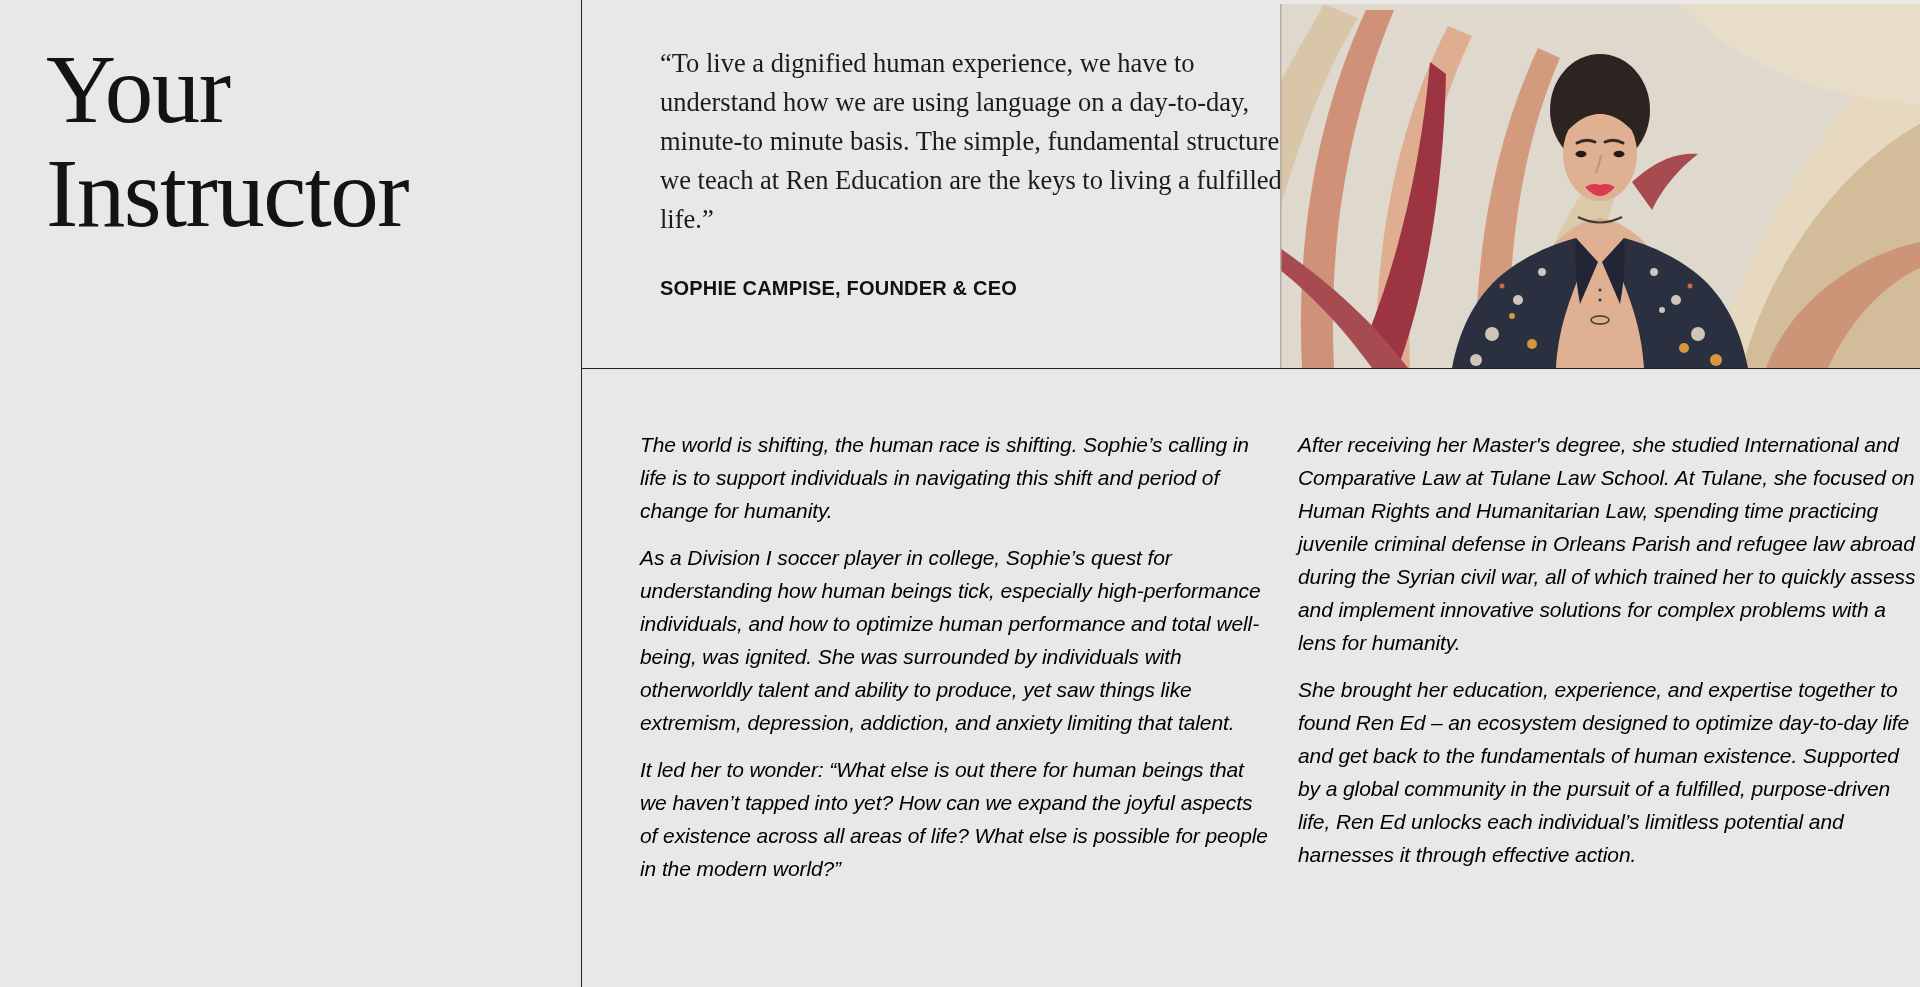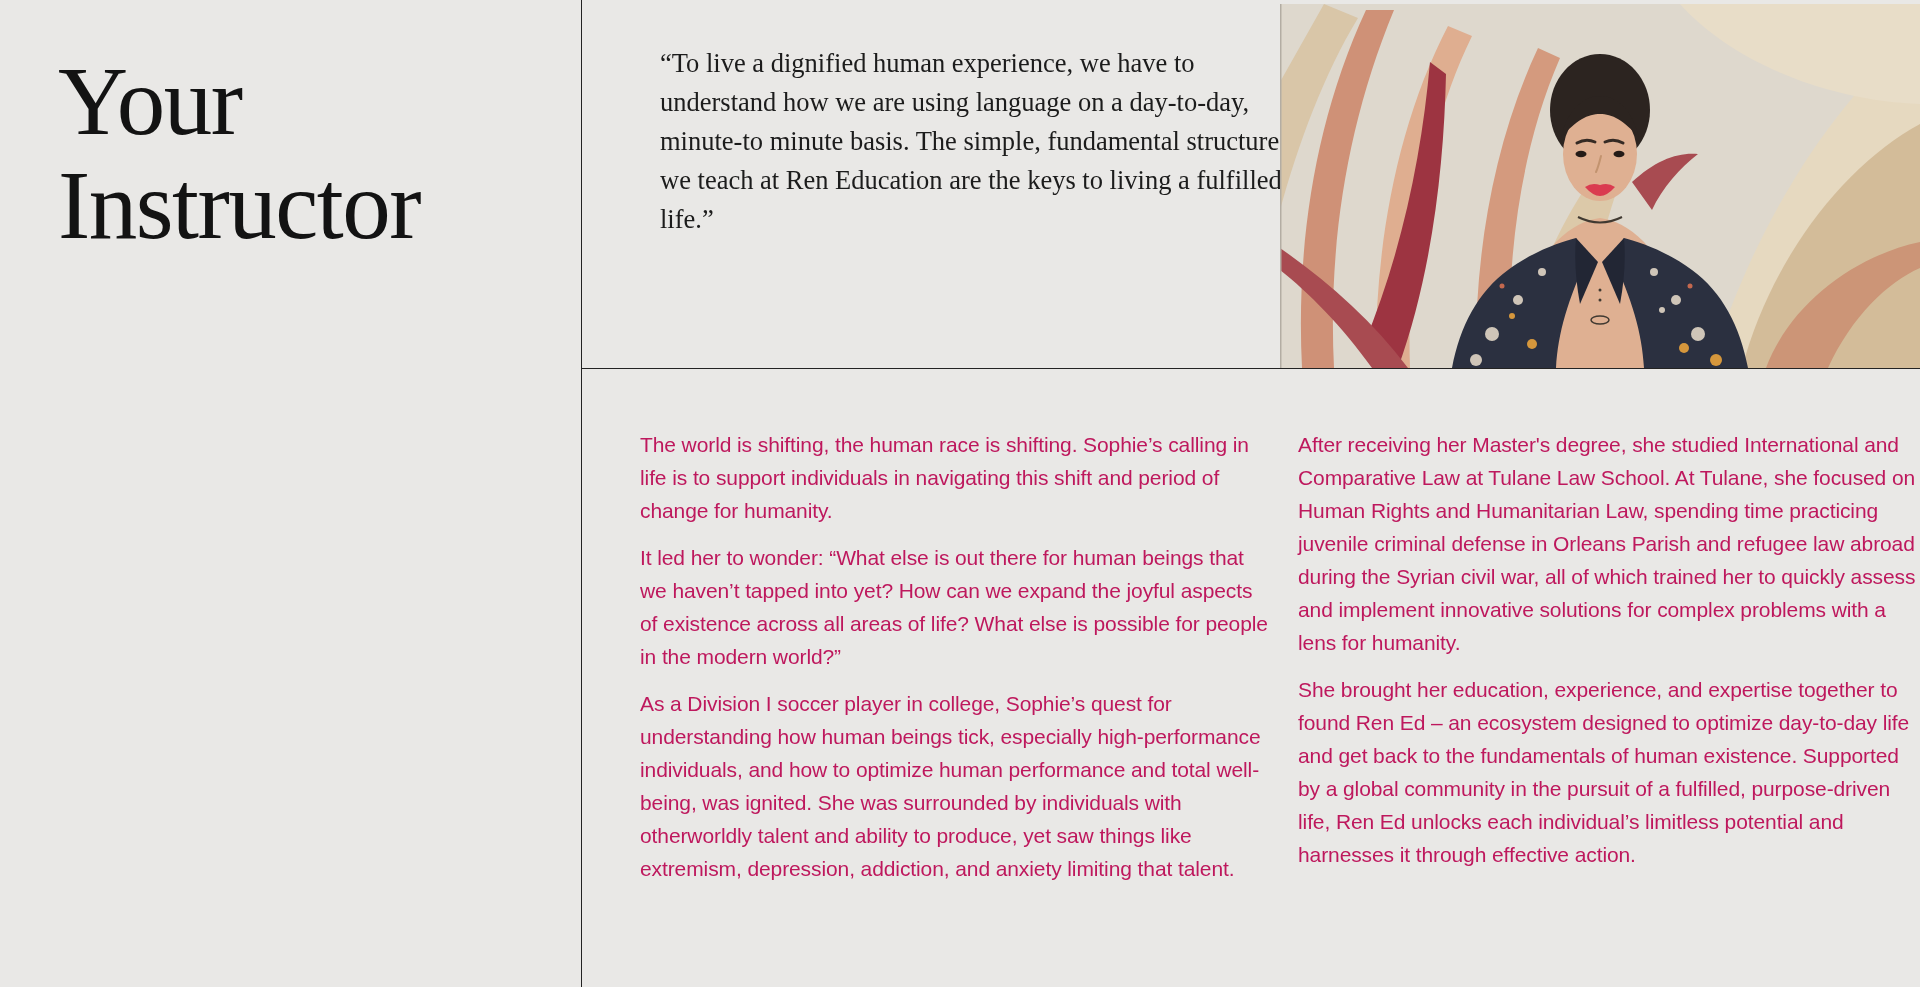--- a/index.html
+++ b/index.html
@@ -20,21 +20,21 @@
   }
   .divider-h {
     position: absolute; left: 582px; top: 368px;
     width: 1338px; height: 1px; background: #232323;
   }
 
   
   #page-heading {
     position: absolute; left: 46px; top: 38px;
     width: 520px;
-    margin: 12px;
+    margin: 0;
     font-family: "Liberation Serif", serif;
     font-weight: 400;
     font-size: 97px;
     line-height: 1.07;
     letter-spacing: -1.5px;
     color: #131313;
   }
 
   
   .quote-block {
@@ -65,36 +65,38 @@
   }
   .portrait-frame svg { display: block; width: 100%; height: 100%; }
 
   
   .bio-col {
     position: absolute; top: 428px;
     width: 628px;
     font-size: 21px;
     line-height: 33px;
     letter-spacing: -0.1px;
-    color: #be185d;
+    color: #000000;
+    font-style: italic;
   }
   .bio-col p { margin: 0 0 14px 0; }
   #bio-left  { left: 640px; }
   #bio-right { left: 1298px; width: 618px; }
 </style>
 </head>
 <body>
 
 <div class="divider-v"></div>
 <div class="divider-h"></div>
 
 <h1 id="page-heading">Your Instructor</h1>
 
 <section class="quote-block">
   <p class="quote-text">“To live a dignified human experience, we have to understand how we are using language on a day-to-day, minute-to minute basis. The simple, fundamental structures we teach at Ren Education are the keys to living a fulfilled life.”</p>
+  <p class="attribution">SOPHIE CAMPISE, FOUNDER &amp; CEO</p>
 </section>
 
 <figure class="portrait-frame">
   <svg viewBox="0 0 640 364" preserveAspectRatio="none" aria-hidden="true">
 
     <rect x="0" y="0" width="640" height="364" fill="#ded8cd"></rect>
 
     <g>
       <path d="M640 364 L640 26 C560 92 478 208 430 364 Z" fill="#e6d9c0"></path>
       <path d="M640 364 L640 120 C566 160 492 252 462 364 Z" fill="#d3bc99"></path>
@@ -151,20 +153,20 @@
         <circle cx="320" cy="296" r="1.5" fill="#403931"></circle>
       </g>
     </g>
 
     <rect x="0" y="0" width="1.5" height="364" fill="#b3ada3"></rect>
   </svg>
 </figure>
 
 <div id="bio-left" class="bio-col">
   <p>The world is shifting, the human race is shifting. Sophie’s calling in life is to support individuals in navigating this shift and period of change for humanity.</p>
+  <p>As a Division I soccer player in college, Sophie’s quest for understanding how human beings tick, especially high-performance individuals, and how to optimize human performance and total well-being, was ignited. She was surrounded by individuals with otherworldly talent and ability to produce, yet saw things like extremism, depression, addiction, and anxiety limiting that talent.</p>
   <p>It led her to wonder: “What else is out there for human beings that we haven’t tapped into yet? How can we expand the joyful aspects of existence across all areas of life? What else is possible for people in the modern world?”</p>
-  <p>As a Division I soccer player in college, Sophie’s quest for understanding how human beings tick, especially high-performance individuals, and how to optimize human performance and total well-being, was ignited. She was surrounded by individuals with otherworldly talent and ability to produce, yet saw things like extremism, depression, addiction, and anxiety limiting that talent.</p>
 </div>
 
 <div id="bio-right" class="bio-col">
   <p>After receiving her Master's degree, she studied International and Comparative Law at Tulane Law School. At Tulane, she focused on Human Rights and Humanitarian Law, spending time practicing juvenile criminal defense in Orleans Parish and refugee law abroad during the Syrian civil war, all of which trained her to quickly assess and implement innovative solutions for complex problems with a lens for humanity.</p>
   <p>She brought her education, experience, and expertise together to found Ren Ed – an ecosystem designed to optimize day-to-day life and get back to the fundamentals of human existence. Supported by a global community in the pursuit of a fulfilled, purpose-driven life, Ren Ed unlocks each individual’s limitless potential and harnesses it through effective action.</p>
 </div>
 
 </body></html>

